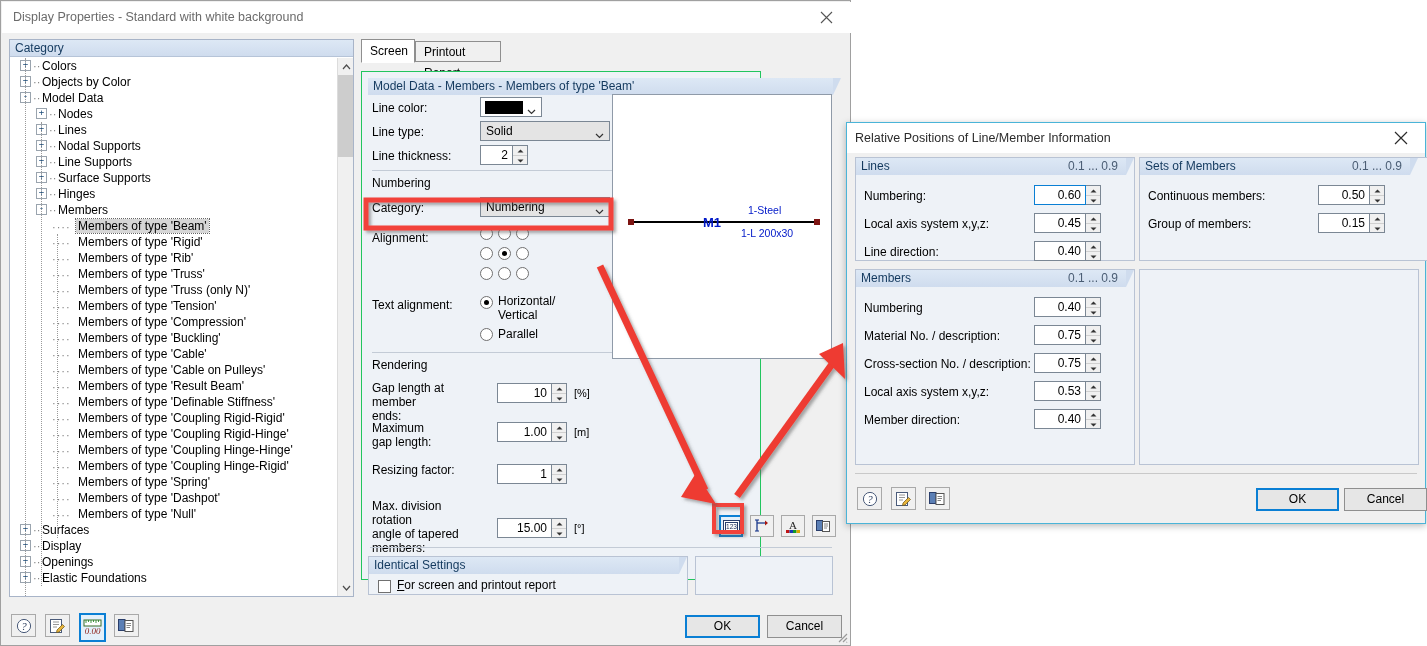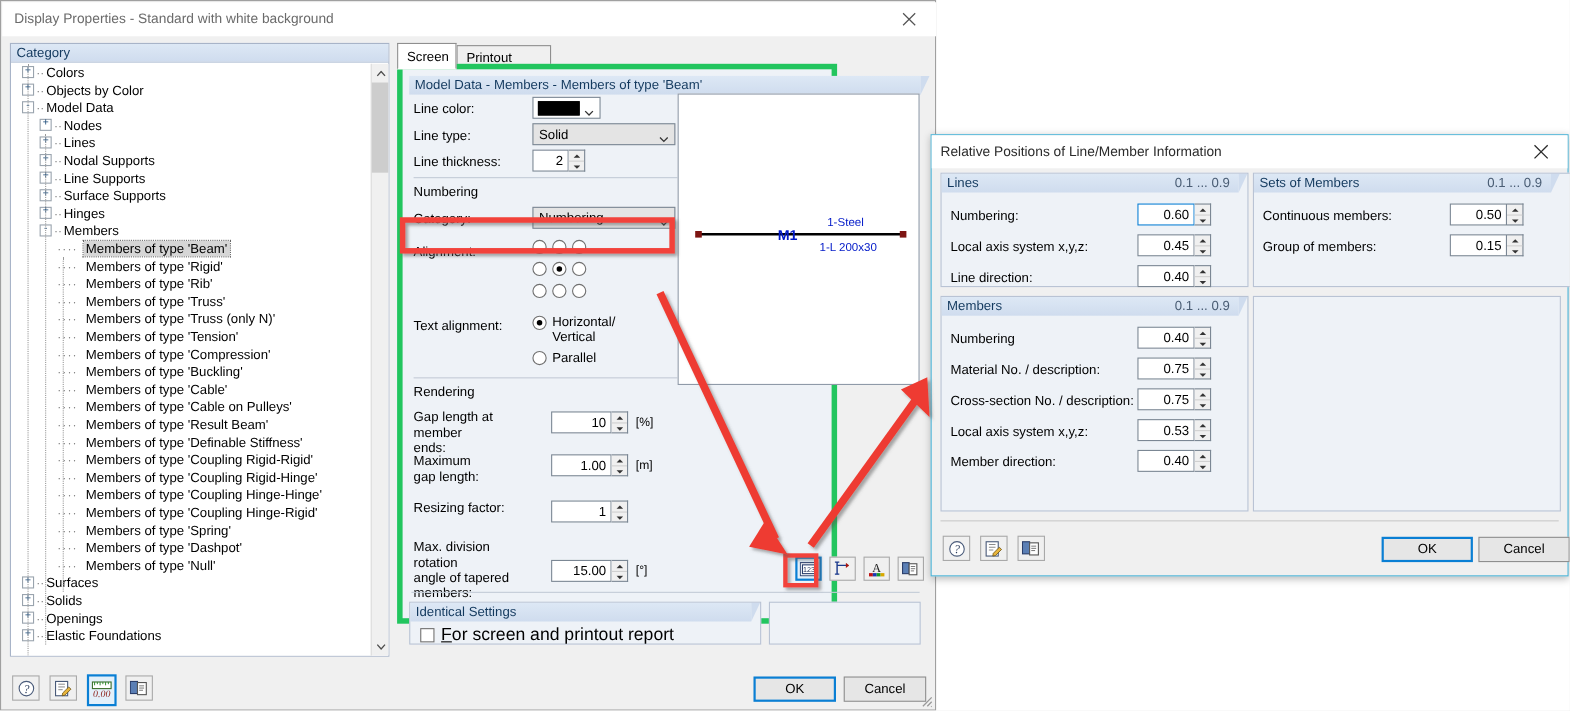--- a/index.html
+++ b/index.html
@@ -88,22 +88,22 @@
     position:absolute;top:2px;height:21px;line-height:21px;
     border:1px solid #8f8f8f;background:#f0f0f0;box-sizing:border-box;
     padding:0 8px;font-size:12px;cursor:default;
   }
   .tab.active{
     background:#ffffff;border-bottom-color:#ffffff;top:0;height:24px;line-height:22px;
     z-index:3;
     text-align:right;
   }
   #tabpanel{
-    position:absolute;left:0;top:19px;width:400px;height:509px;
-    background:#eef2f7;border:5px solid #22c55e;box-sizing:border-box;
+    position:absolute;left:0;top:32px;width:400px;height:509px;
+    background:#eef2f7;border:1px solid #22c55e;box-sizing:border-box;
   }
   .grp-header{
     position:absolute;height:17px;line-height:16px;
     background:linear-gradient(#dde8f5,#cfdcee);
     color:#13395e;font-size:12px;padding-left:5px;box-sizing:border-box;
   }
   .grp-header:after{
     content:"";position:absolute;right:-8px;top:0;width:0;height:0;
     border-top:17px solid #cfdcee;border-right:8px solid transparent;
   }
@@ -241,21 +241,21 @@
           <div class="tree-row"><span style="display:inline-block;width:42px"></span><span class="leafdash">····</span><span class="lbl">Members of type 'Result Beam'</span></div>
           <div class="tree-row"><span style="display:inline-block;width:42px"></span><span class="leafdash">····</span><span class="lbl">Members of type 'Definable Stiffness'</span></div>
           <div class="tree-row"><span style="display:inline-block;width:42px"></span><span class="leafdash">····</span><span class="lbl">Members of type 'Coupling Rigid-Rigid'</span></div>
           <div class="tree-row"><span style="display:inline-block;width:42px"></span><span class="leafdash">····</span><span class="lbl">Members of type 'Coupling Rigid-Hinge'</span></div>
           <div class="tree-row"><span style="display:inline-block;width:42px"></span><span class="leafdash">····</span><span class="lbl">Members of type 'Coupling Hinge-Hinge'</span></div>
           <div class="tree-row"><span style="display:inline-block;width:42px"></span><span class="leafdash">····</span><span class="lbl">Members of type 'Coupling Hinge-Rigid'</span></div>
           <div class="tree-row"><span style="display:inline-block;width:42px"></span><span class="leafdash">····</span><span class="lbl">Members of type 'Spring'</span></div>
           <div class="tree-row"><span style="display:inline-block;width:42px"></span><span class="leafdash">····</span><span class="lbl">Members of type 'Dashpot'</span></div>
           <div class="tree-row"><span style="display:inline-block;width:42px"></span><span class="leafdash">····</span><span class="lbl">Members of type 'Null'</span></div>
           <div class="tree-row"><span style="display:inline-block;width:10px"></span><span class="exp">+</span><span class="dashlead">··</span><span class="lbl">Surfaces</span></div>
-          <div class="tree-row"><span style="display:inline-block;width:10px"></span><span class="exp">+</span><span class="dashlead">··</span><span class="lbl">Solids</span></div>
+          <div class="tree-row"><span style="display:inline-block;width:10px"></span><span class="exp">+</span><span class="dashlead">··</span><span class="lbl">Display</span></div>
           <div class="tree-row"><span style="display:inline-block;width:10px"></span><span class="exp">+</span><span class="dashlead">··</span><span class="lbl">Openings</span></div>
           <div class="tree-row"><span style="display:inline-block;width:10px"></span><span class="exp">+</span><span class="dashlead">··</span><span class="lbl">Elastic Foundations</span></div>
           <div class="vdot" style="left: 15px; top: 0px; height: 544px;"></div>
           <div class="vdot" style="left: 31px; top: 64px; height: 464px;"></div>
           <div class="vdot" style="left: 47px; top: 176px; height: 304px;"></div>
         </div>
     </div>
     <div id="tree-vbar">
       <div class="sb-arrow">
         <svg width="9" height="6" viewBox="0 0 9 6">
@@ -469,21 +469,21 @@
         <svg width="16" height="14" viewBox="0 0 16 14">
           <rect x="0.5" y="1.5" width="6" height="10" fill="#5b7fb5" stroke="#2a3e6b"></rect>
           <rect x="6.5" y="2.5" width="7" height="10" fill="#fff" stroke="#555"></rect>
           <path d="M8 5 H12 M8 7 H12 M8 9 H11" stroke="#777" stroke-width="0.9"></path>
         </svg>
       </div>
 
       <div class="panel" style="left:6px;top:484px;width:320px;height:39px;background:#eef2f7;">
         <div class="panel-hdr" style="left:0;top:0;width:310px;">Identical Settings</div>
         <div class="checkbox" style="left:9px;top:23px;"></div>
-        <div style="position:absolute;left:28px;top:21px;font-size:16px;"><u>F</u>or screen and printout report</div>
+        <div style="position:absolute;left:28px;top:21px;font-size:12px;"><u>F</u>or screen and printout report</div>
       </div>
       <div class="panel" style="left:333px;top:484px;width:138px;height:39px;"></div>
 
     </div>
   </div>
 
   <div class="iconbtn" style="left:10px;top:613px;width:25px;height:23px;">
     <svg width="16" height="16" viewBox="0 0 16 16">
       <circle cx="8" cy="8" r="6.6" fill="#fff" stroke="#4a5b7a"></circle>
       <text x="8" y="12" text-anchor="middle" font-family="Liberation Serif, serif" font-size="11" font-style="italic" fill="#2b3c5c">?</text>

